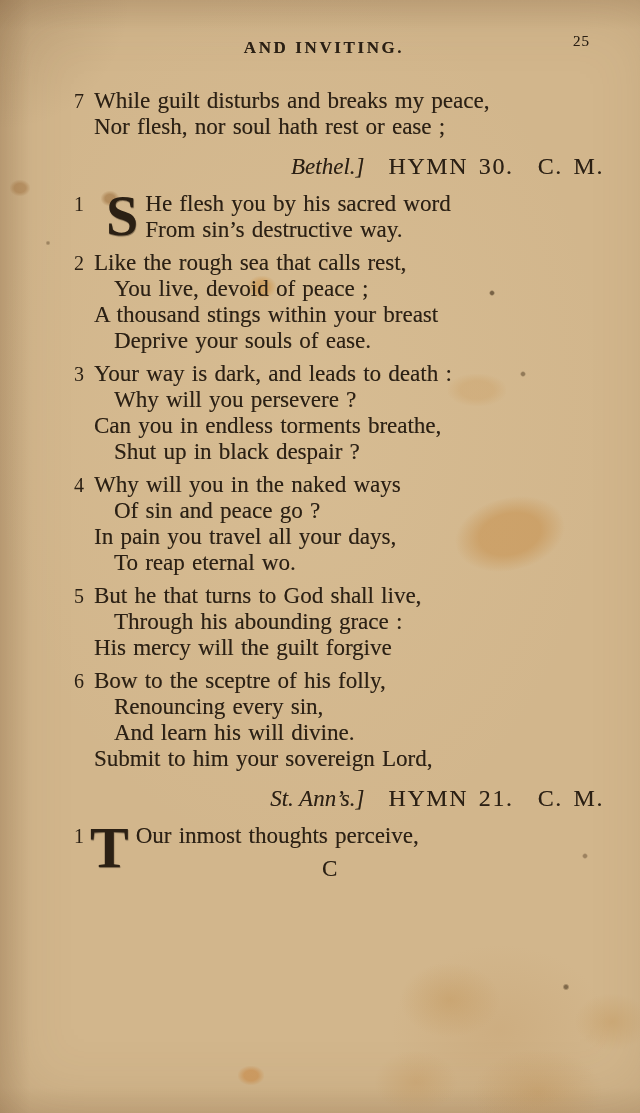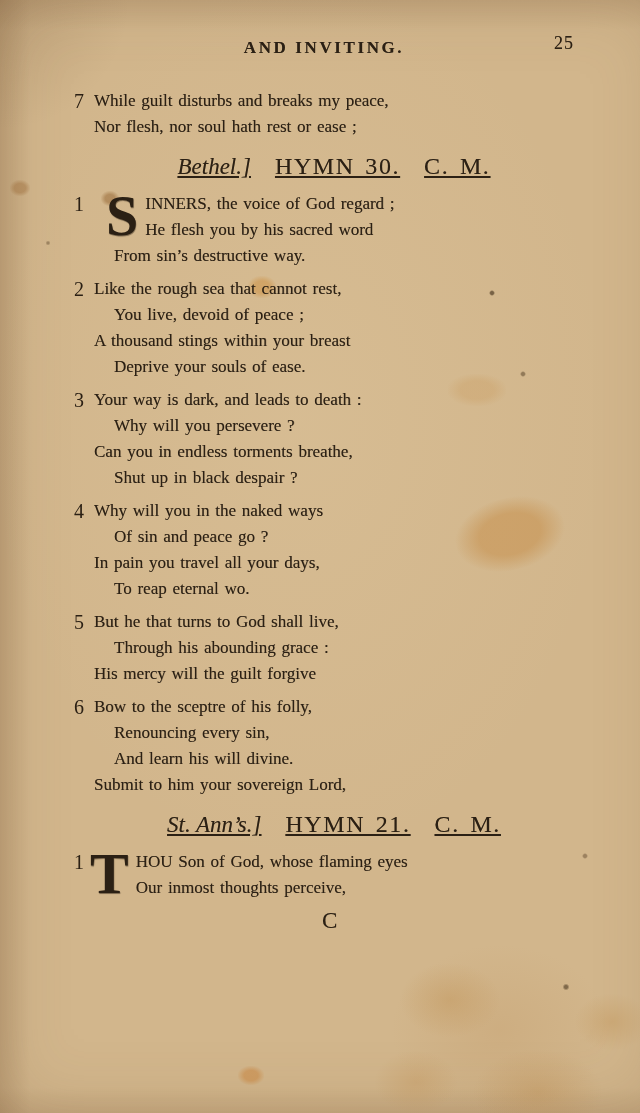--- a/index.html
+++ b/index.html
@@ -44,34 +44,34 @@
       radial-gradient(ellipse 52px 40px at 262px 102px, rgba(192,146,84,.38), rgba(192,146,84,0) 72%),
       radial-gradient(ellipse 58px 44px at 66px 162px, rgba(190,140,78,.30), rgba(190,140,78,0) 72%),
       radial-gradient(ellipse 88px 58px at 188px 172px, rgba(186,136,74,.32), rgba(186,136,74,0) 74%),
       radial-gradient(ellipse 140px 110px at 150px 110px, rgba(182,134,78,.18), rgba(182,134,78,0) 78%);}
   
   .running-head{position:relative;height:26px;padding-top:38px;}
   .running-title{
     position:absolute;left:296px;top:38px;transform:translateX(-50%);
     font-size:17px;font-weight:700;letter-spacing:2.6px;white-space:nowrap;
     text-shadow:0 0 .6px rgba(43,32,20,.45);}
-  .page-number{position:absolute;right:90px;top:33px;font-size:18px;letter-spacing:1px;
+  .page-number{position:absolute;right:74px;top:33px;font-size:15px;letter-spacing:1px;
     text-shadow:0 0 .6px rgba(43,32,20,.45);}
   
   .text-col{position:relative;margin-left:46px;width:540px;padding-top:24px;}
   .stanza{position:relative;padding-left:20px;margin-bottom:7px;}
   .vnum{position:absolute;left:0;top:2px;font-size:20px;}
-  .line{font-size:17px;line-height:26px;white-space:nowrap;word-spacing:1.5px;
+  .line{font-size:23px;line-height:26px;white-space:nowrap;word-spacing:1.5px;
     text-shadow:.3px .3px .5px rgba(43,32,20,.4);}
   .line.ind{padding-left:20px;}
   .dropcap{float:left;font-size:58px;line-height:46px;height:48px;font-weight:700;
     margin:2px 7px 0 12px;text-shadow:.5px .5px .7px rgba(43,32,20,.5);}
   .dropcap.cap-t{margin-left:-4px;margin-right:7px;}
-  .hymn-heading{display:flex;justify-content:center;gap:24px;align-items:baseline;
-    margin:11px 0 9px;line-height:30px;transform:translateX(-10px);text-decoration:underline;}
+  .hymn-heading{display:flex;justify-content:flex-end;gap:24px;align-items:baseline;
+    margin:11px 0 9px;line-height:30px;transform:translateX(-10px);}
   .tune{font-style:italic;font-size:23px;text-shadow:0 0 .6px rgba(43,32,20,.4);}
   .hymn-label,.meter{font-size:24px;letter-spacing:1.6px;word-spacing:3px;
     text-shadow:0 0 .6px rgba(43,32,20,.45);}
   .signature{font-size:23px;line-height:26px;padding-left:248px;
     text-shadow:.3px .3px .5px rgba(43,32,20,.4);}
 </style>
 </head>
 <body>
 
 <div class="page">
@@ -99,28 +99,27 @@
 
     <div class="hymn-heading">
       <span class="tune">Bethel.]</span>
       <span class="hymn-label">HYMN 30.</span>
       <span class="meter">C. M.</span>
     </div>
 
     <div class="stanza">
       <span class="vnum">1</span>
       <span class="dropcap cap-s">S</span>
-      <div class="line">INNERS, the voice of God regard ;</div>
       <div class="line">He flesh you by his sacred word</div>
       <div class="line ind">From sin’s destructive way.</div>
     </div>
 
     <div class="stanza">
       <span class="vnum">2</span>
-      <div class="line">Like the rough sea that cannot rest,</div>
+      <div class="line">Like the rough sea that calls rest,</div>
       <div class="line ind">You live, devoid of peace ;</div>
       <div class="line">A thousand stings within your breast</div>
       <div class="line ind">Deprive your souls of ease.</div>
     </div>
 
     <div class="stanza">
       <span class="vnum">3</span>
       <div class="line">Your way is dark, and leads to death :</div>
       <div class="line ind">Why will you persevere ?</div>
       <div class="line">Can you in endless torments breathe,</div>
@@ -152,20 +151,19 @@
 
     <div class="hymn-heading">
       <span class="tune">St. Ann’s.]</span>
       <span class="hymn-label">HYMN 21.</span>
       <span class="meter">C. M.</span>
     </div>
 
     <div class="stanza">
       <span class="vnum">1</span>
       <span class="dropcap cap-t">T</span>
-      <div class="line">HOU Son of God, whose flaming eyes</div>
       <div class="line">Our inmost thoughts perceive,</div>
     </div>
 
     <div class="signature">C</div>
 
   </main>
 </div>
 
 </body></html>

